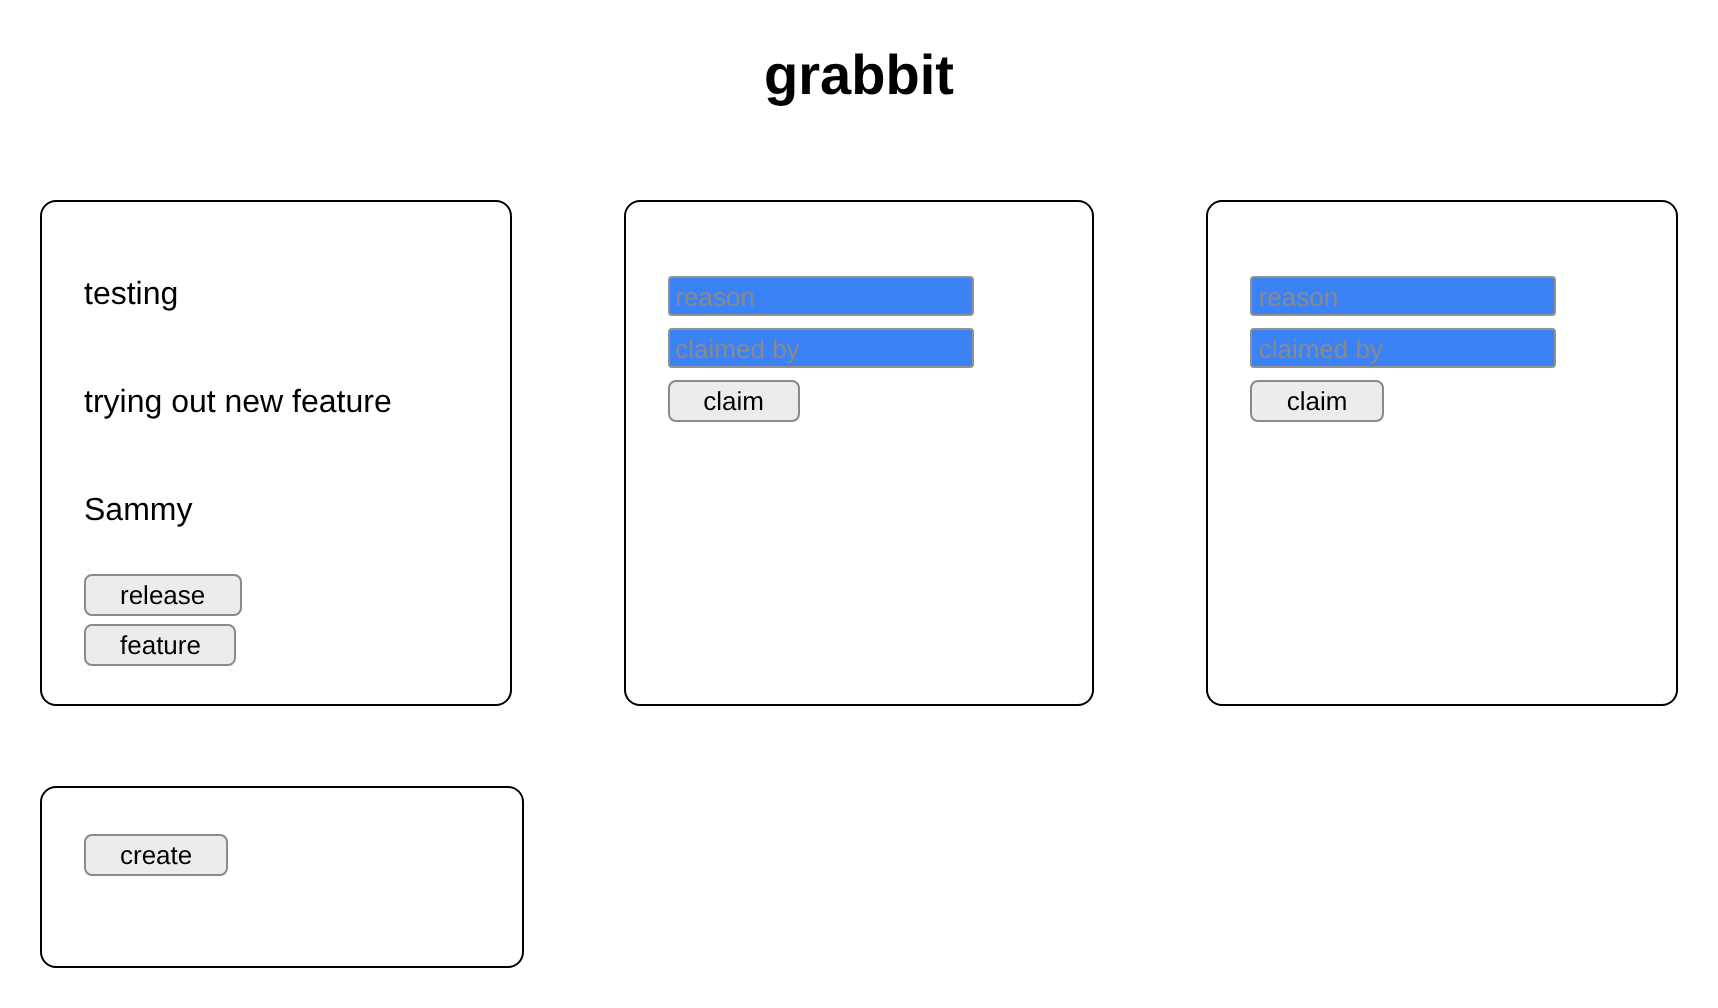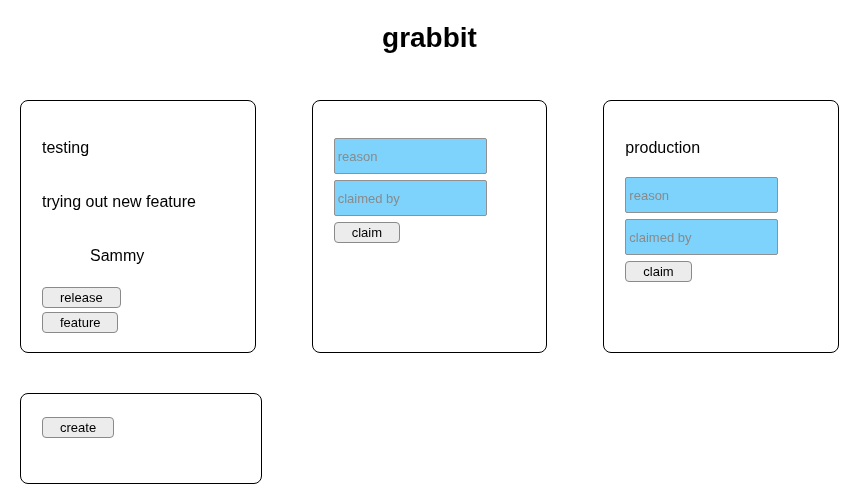--- a/index.html
+++ b/index.html
@@ -42,45 +42,45 @@
     width: 242px;
     height: 91px;
     margin: 40px 0 0 20px;
     padding: 23px 20px 0 21px;
   }
   .card p {
     margin: 0 0 35px 0;
     font-size: 16px;
     line-height: 19px;
   }
-  .card p.claimer { margin-bottom: 22px; margin-left: 48px; }
+  .card p.claimer { margin-bottom: 22px; }
   .card p.res-title-avail { margin-bottom: 20px; }
   .btn {
     display: block;
     box-sizing: border-box;
     font-family: "Liberation Sans", sans-serif;
     font-size: 13px;
     line-height: 15px;
     color: var(--text, #000);
     background: var(--button-bg, #ececec);
     border: 1px solid var(--button-border, #8a8a8a);
     border-radius: 4px;
     padding: 2px 17px;
     margin: 0 0 4px 0;
     cursor: pointer;
   }
   .txt {
     display: block;
     box-sizing: border-box;
     width: 153px;
-    height: 36px;
+    height: 20px;
     font-family: "Liberation Sans", sans-serif;
     font-size: 13px;
     color: #000;
-    background: #7dd3fc;
+    background: #3b82f6;
     border: 1px solid var(--input-border, #919191);
     border-radius: 2px;
     padding: 0 3px;
     margin: 0 0 6px 0;
   }
   .txt::placeholder {
     color: var(--placeholder, #8a8a8a);
     opacity: 1;
   }
   .claim-btn { margin-top: 0; }
@@ -100,21 +100,20 @@
     <button class="btn" type="button">feature</button>
   </section>
 
   <section class="card card-lg">
     <input class="txt" type="text" placeholder="reason" style="">
     <input class="txt" type="text" placeholder="claimed by" style="">
     <button class="btn claim-btn" type="button">claim</button>
   </section>
 
   <section class="card card-lg">
-    <p class="res-title res-title-avail">production</p>
     <input class="txt" type="text" placeholder="reason" style="">
     <input class="txt" type="text" placeholder="claimed by" style="">
     <button class="btn claim-btn" type="button">claim</button>
   </section>
 
 </main>
 
 <section class="card card-sm">
   <button class="btn" type="button">create</button>
 </section>

